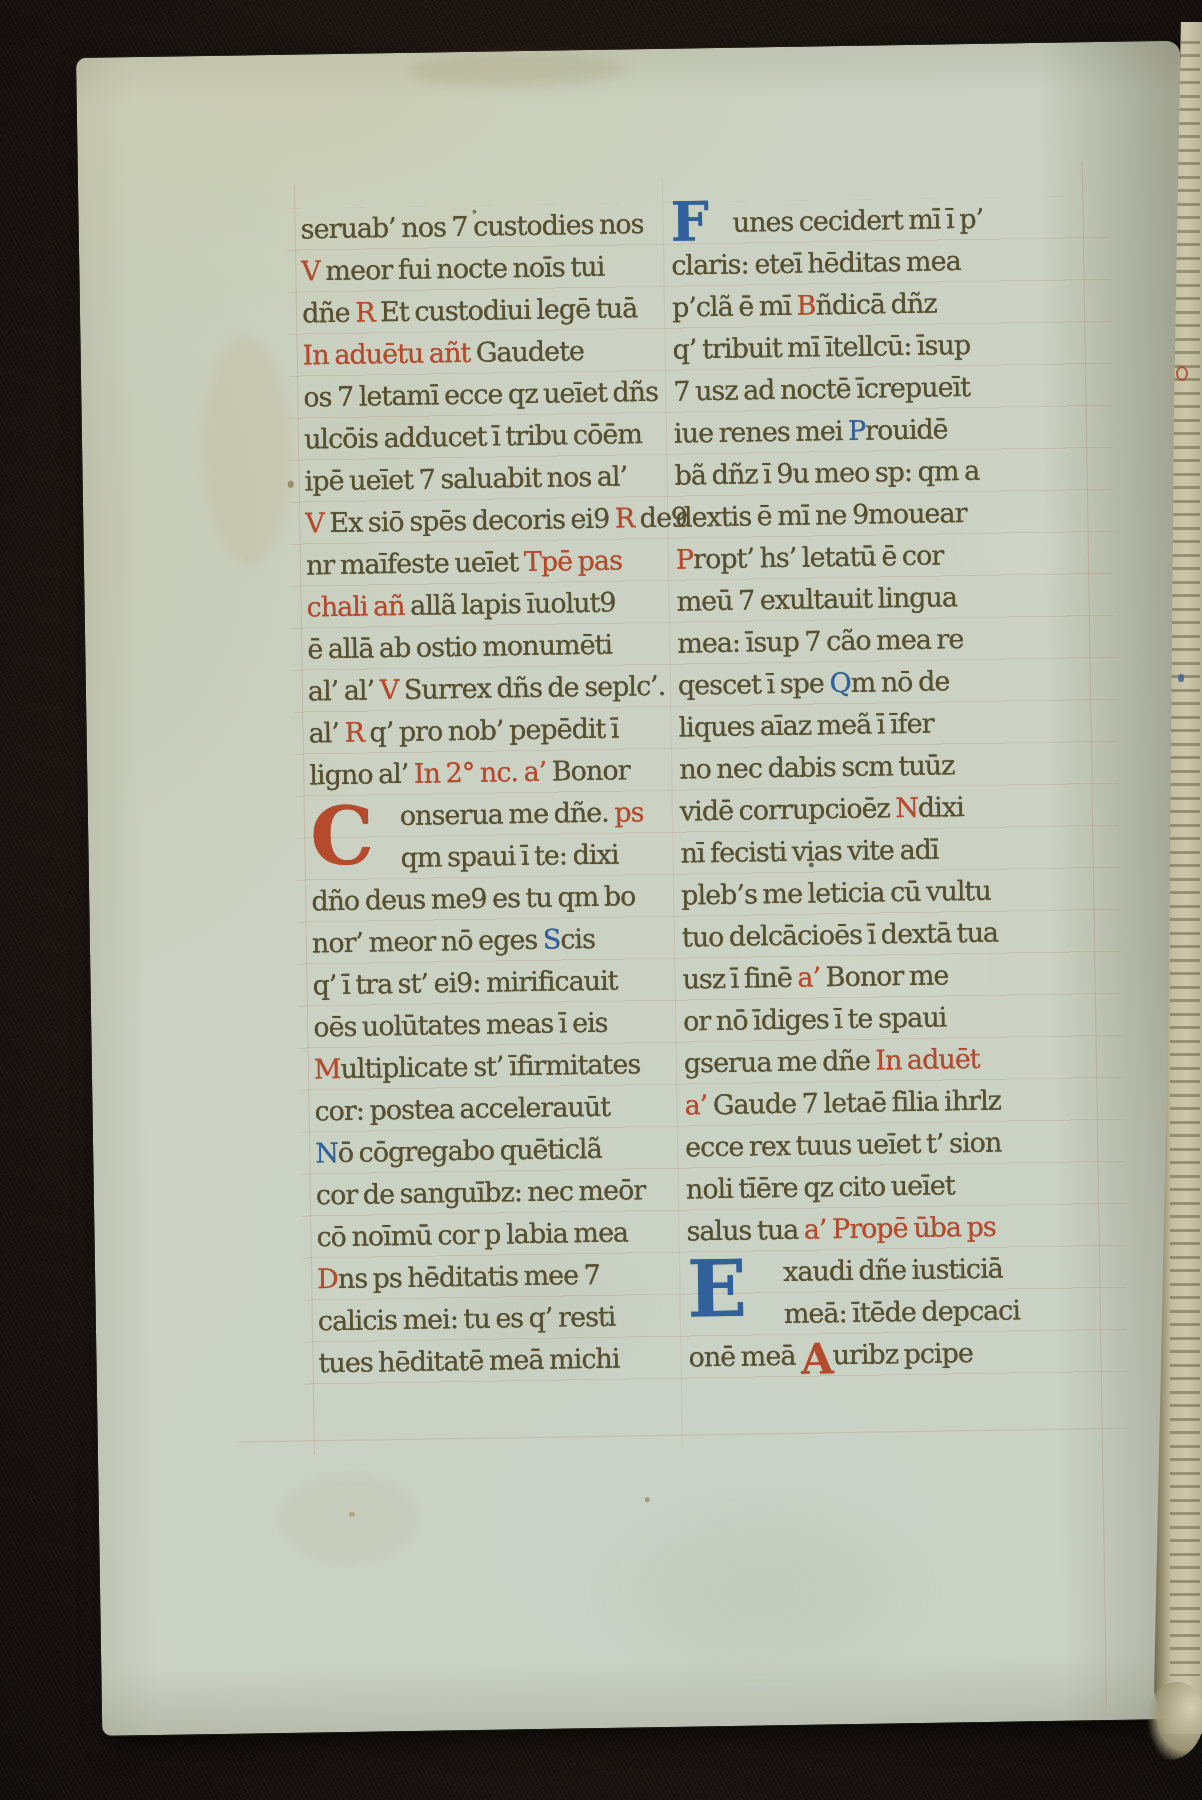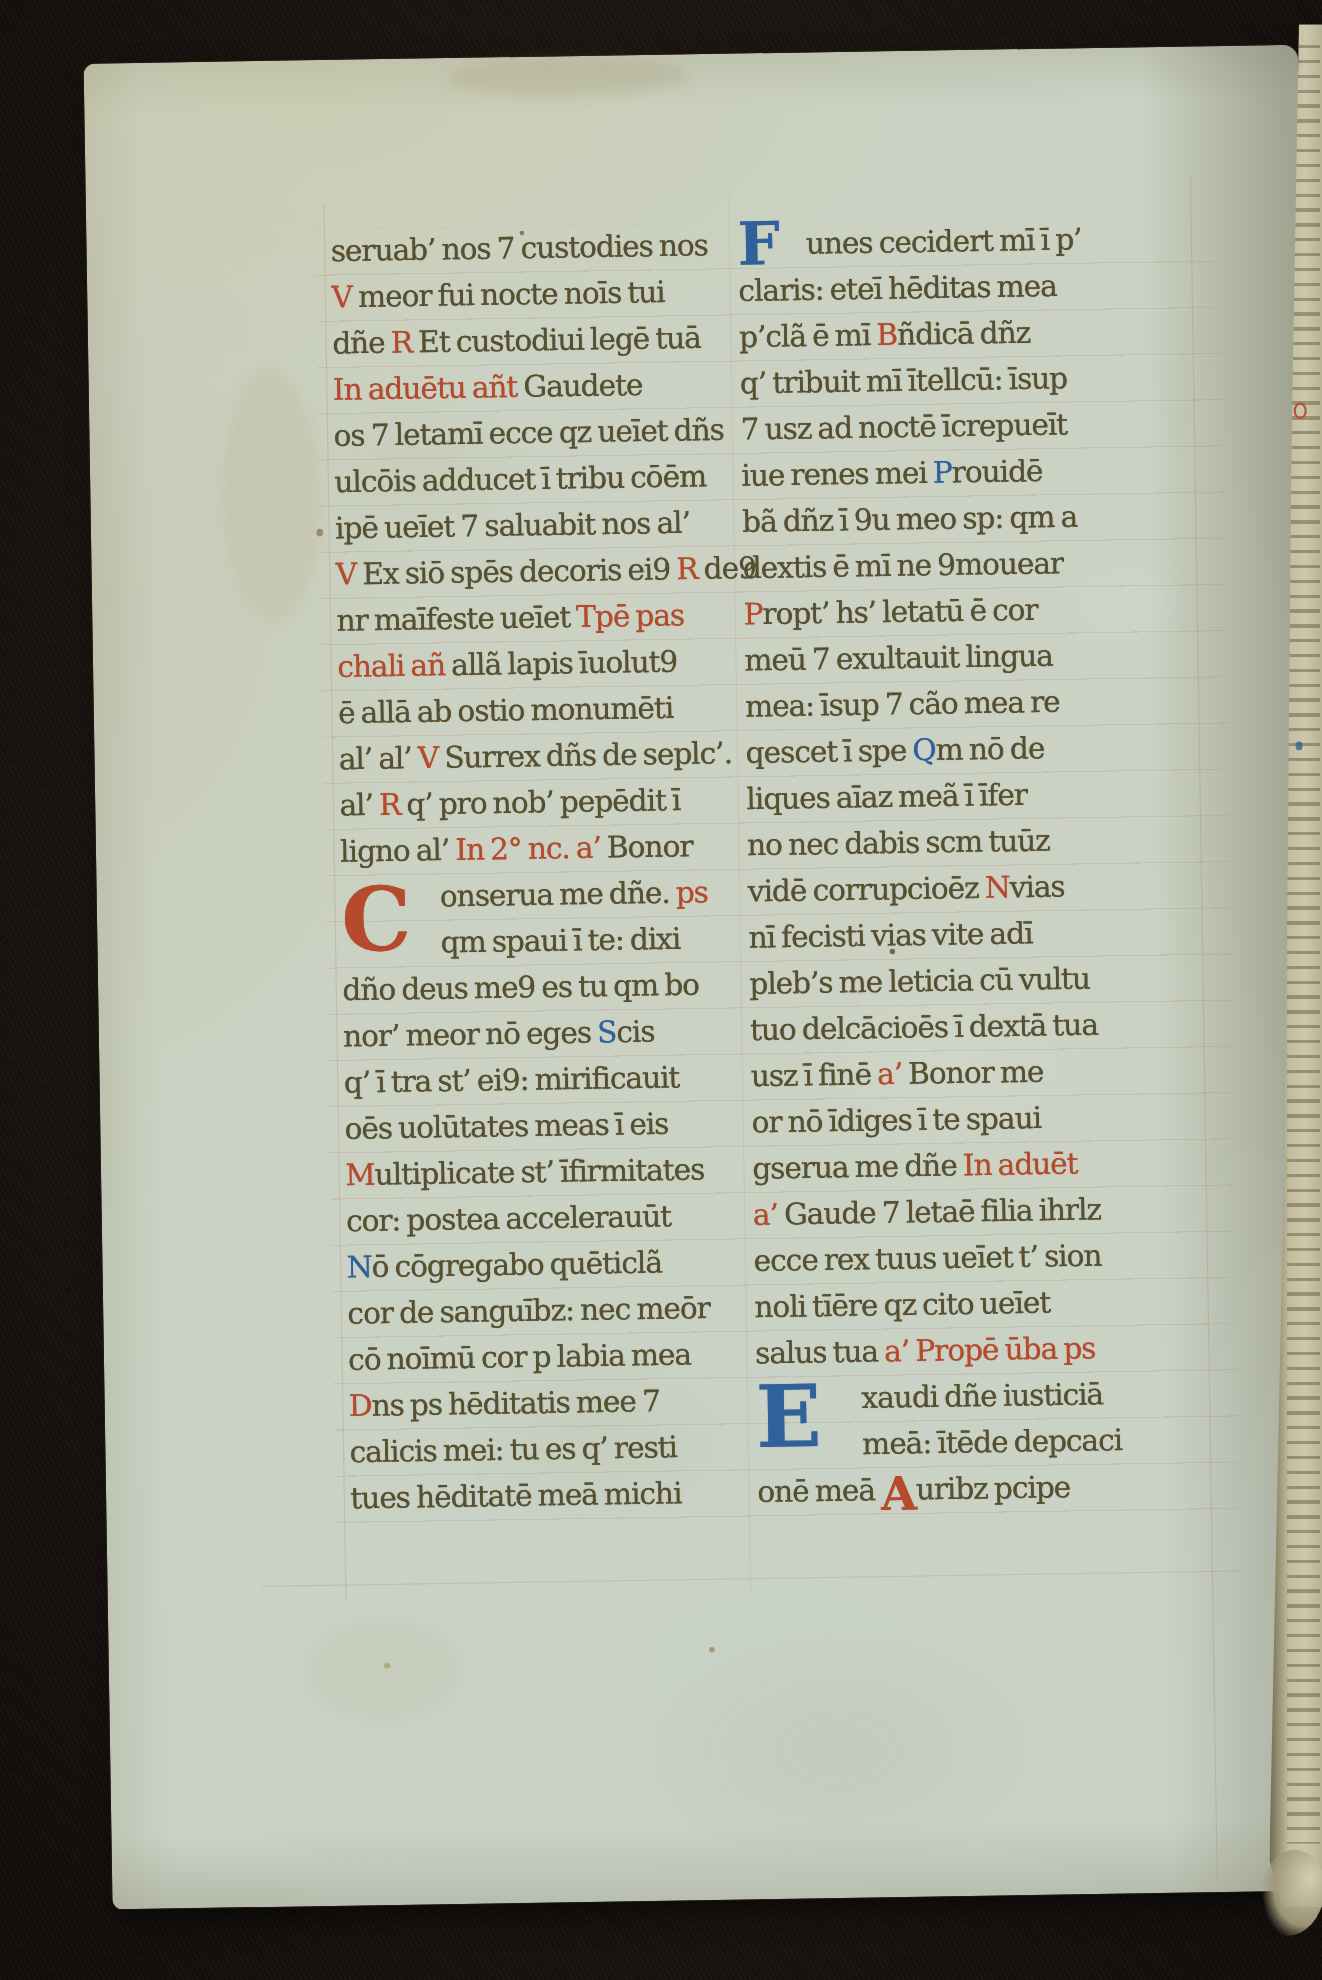--- a/index.html
+++ b/index.html
@@ -124,21 +124,21 @@
       <div class="ms-line"><span class="ink">7 usz ad noctē īcrepueīt</span></div>
       <div class="ms-line"><span class="ink">iue renes mei </span><span class="blue">P</span><span class="ink">rouidē</span></div>
       <div class="ms-line"><span class="ink">bã dñz ī 9u meo sp: qm a</span></div>
       <div class="ms-line"><span class="ink">dextis ē mī ne 9mouear</span></div>
       <div class="ms-line"><span class="red">P</span><span class="ink">ropt’ hs’ letatū ē cor</span></div>
       <div class="ms-line"><span class="ink">meū 7 exultauit lingua</span></div>
       <div class="ms-line"><span class="ink">mea: īsup 7 cão mea re</span></div>
       <div class="ms-line"><span class="ink">qescet ī spe </span><span class="blue">Q</span><span class="ink">m nō de</span></div>
       <div class="ms-line"><span class="ink">liques aīaz meã ī īfer</span></div>
       <div class="ms-line"><span class="ink">no nec dabis scm tuūz</span></div>
-      <div class="ms-line"><span class="ink">vidē corrupcioēz </span><span class="red">N</span><span class="ink">vias</span></div>
+      <div class="ms-line"><span class="ink">vidē corrupcioēz </span><span class="red">N</span><span class="ink">dixi</span></div>
       <div class="ms-line"><span class="ink">nī fecisti vias vite adī</span></div>
       <div class="ms-line"><span class="ink">pleb’s me leticia cū vultu</span></div>
       <div class="ms-line"><span class="ink">tuo delcācioēs ī dextā tua</span></div>
       <div class="ms-line"><span class="ink">usz ī finē </span><span class="red">a’ </span><span class="ink">Bonor me</span></div>
       <div class="ms-line"><span class="ink">or nō īdiges ī te spaui</span></div>
       <div class="ms-line"><span class="ink">gserua me dñe </span><span class="red">In aduēt</span></div>
       <div class="ms-line"><span class="red">a’ </span><span class="ink">Gaude 7 letaē filia ihrlz</span></div>
       <div class="ms-line"><span class="ink">ecce rex tuus ueīet t’ sion</span></div>
       <div class="ms-line"><span class="ink">noli tīēre qz cito ueīet</span></div>
       <div class="ms-line"><span class="ink">salus tua </span><span class="red">a’ Propē ūba ps</span></div>

